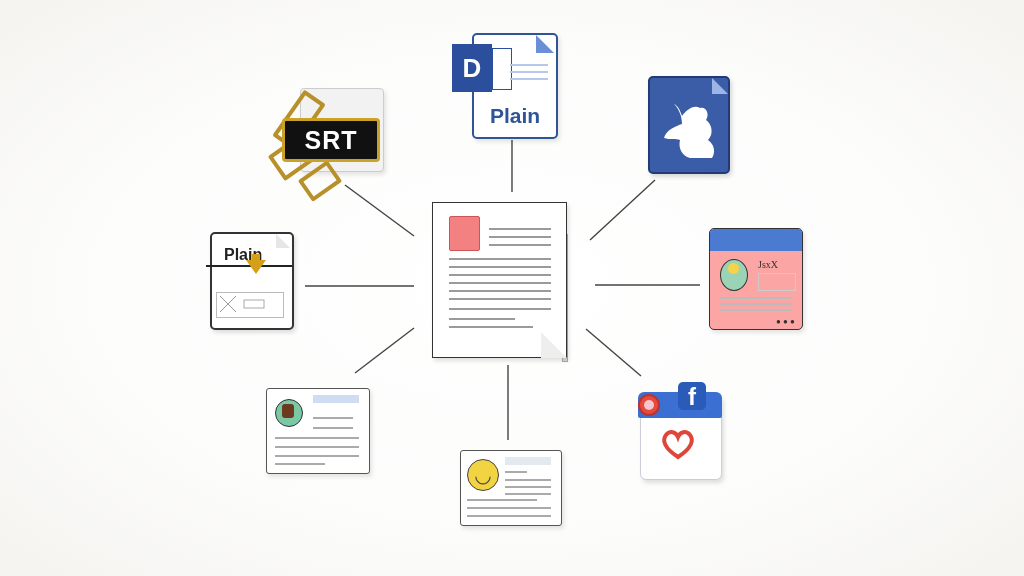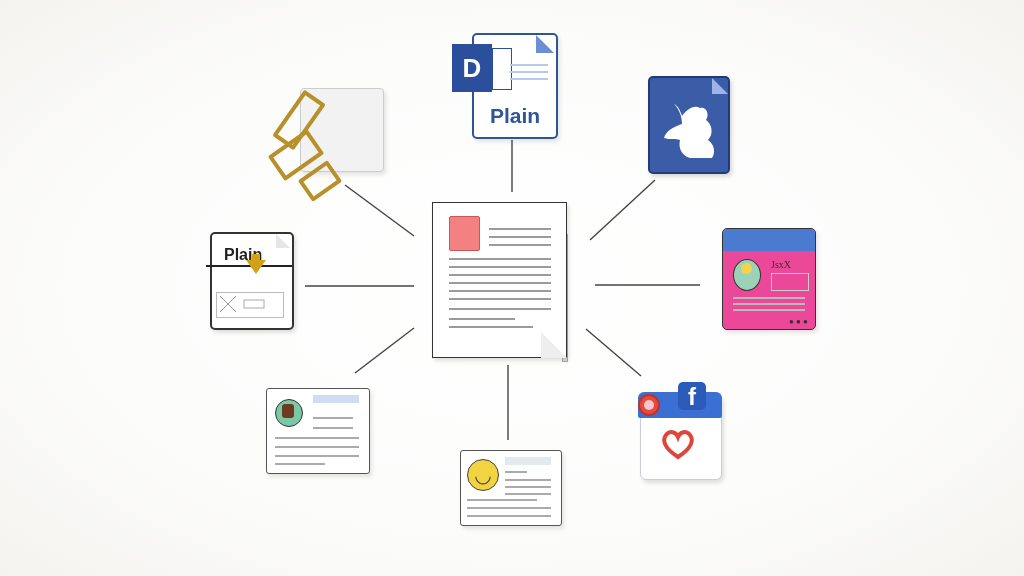--- a/index.html
+++ b/index.html
@@ -62,20 +62,23 @@
   <div class="abs" style="left:42px;top:18px;width:18px;height:40px;background:#fff;border:1px solid #2b4f9c;"></div>
   <div class="abs" style="left:60px;top:34px;width:38px;height:2px;background:#b8c8e8;box-shadow:0 7px 0 #b8c8e8,0 14px 0 #b8c8e8;"></div>
   <div class="abs" style="left:40px;top:74px;font-size:21px;color:#2f5597;font-weight:bold;">Plain</div>
 </div>
 
 <div class="node" style="left:262px;top:82px;width:130px;height:115px;">
   <div class="abs" style="left:38px;top:6px;width:82px;height:82px;background:#f2f2f2;border:1px solid #ccc;border-radius:4px;box-shadow:2px 3px 4px rgba(0,0,0,0.1);"></div>
   <div class="abs" style="left:24px;top:10px;width:18px;height:48px;border:4px solid #b8902a;transform:rotate(35deg);border-radius:2px;"></div>
   <div class="abs" style="left:10px;top:58px;width:40px;height:22px;border:4px solid #b8902a;transform:rotate(-35deg);border-radius:2px;"></div>
   <div class="abs" style="left:40px;top:86px;width:28px;height:18px;border:4px solid #b8902a;transform:rotate(-35deg);border-radius:2px;"></div>
+  <div class="abs" style="left:20px;top:36px;width:92px;height:38px;background:#111;border:3px solid #c9a227;border-radius:4px;display:flex;align-items:center;justify-content:center;">
+    <span style="color:#fff;font-weight:bold;font-size:25px;letter-spacing:1px;">SRT</span>
+  </div>
 </div>
 
 <div class="node" style="left:646px;top:74px;width:90px;height:100px;">
   <div class="abs" style="left:2px;top:2px;width:78px;height:94px;background:#3b5da8;border:2px solid #223a75;border-radius:5px;box-shadow:2px 3px 4px rgba(0,0,0,0.15);"></div>
   <div class="abs" style="left:66px;top:4px;width:0;height:0;border-left:16px solid #9db4e6;border-top:16px solid transparent;"></div>
   <svg class="abs" style="left:14px;top:22px;" width="60" height="66" viewBox="0 0 60 66">
     <path d="M14 8 C20 14,22 22,22 28 C16 30,6 34,4 42 C10 44,16 42,20 44 C18 52,22 60,30 62 L52 62 C56 56,54 48,48 44 C54 38,52 28,46 24 C50 18,46 10,40 12 C34 8,26 14,22 20 C20 14,18 10,14 8 Z" fill="#fff"></path>
   </svg>
 </div>
 
@@ -87,21 +90,21 @@
   <div class="abs" style="left:40px;top:30px;width:0;height:0;border-left:10px solid transparent;border-right:10px solid transparent;border-top:14px solid #d4a017;"></div>
   <div class="abs" style="left:46px;top:24px;width:8px;height:8px;background:#d4a017;"></div>
   <div class="abs" style="left:10px;top:62px;width:66px;height:24px;border:1px solid #bbb;"></div>
   <svg class="abs" style="left:12px;top:64px;" width="62" height="20">
       <path d="M2 2 L18 18 M18 2 L2 18" stroke="#999"></path>
       <rect x="26" y="6" width="20" height="8" fill="none" stroke="#aaa"></rect>
     </svg>
 </div>
 
 <div class="node" style="left:706px;top:228px;width:96px;height:104px;">
-  <div class="abs" style="left:16px;top:0;width:92px;height:100px;background:#ec4899;border:1.5px solid #333;border-radius:5px;overflow:hidden;box-shadow:2px 3px 4px rgba(0,0,0,0.1);">
+  <div class="abs" style="left:3px;top:0;width:92px;height:100px;background:#fca5a5;border:1.5px solid #333;border-radius:5px;overflow:hidden;box-shadow:2px 3px 4px rgba(0,0,0,0.1);">
     <div class="abs" style="left:0;top:0;width:100%;height:22px;background:#4a7bd0;"></div>
     <div class="abs" style="left:10px;top:30px;width:26px;height:30px;border-radius:50%;background:#9ad3b5;border:1.5px solid #333;"></div>
     <div class="abs" style="left:18px;top:34px;width:11px;height:11px;border-radius:50%;background:#f5d34a;"></div>
     <div class="abs" style="left:48px;top:30px;font-size:10px;font-family:'Liberation Serif',serif;color:#333;">JsxX</div>
     <div class="abs" style="left:48px;top:44px;width:36px;height:16px;border:1px solid #ccc;"></div>
     <div class="abs" style="left:10px;top:68px;width:72px;height:1.5px;background:#bbb;box-shadow:0 6px 0 #bbb,0 12px 0 #bbb;"></div>
     <div class="abs" style="left:66px;top:88px;font-size:8px;color:#333;">● ● ●</div>
   </div>
 </div>
 

